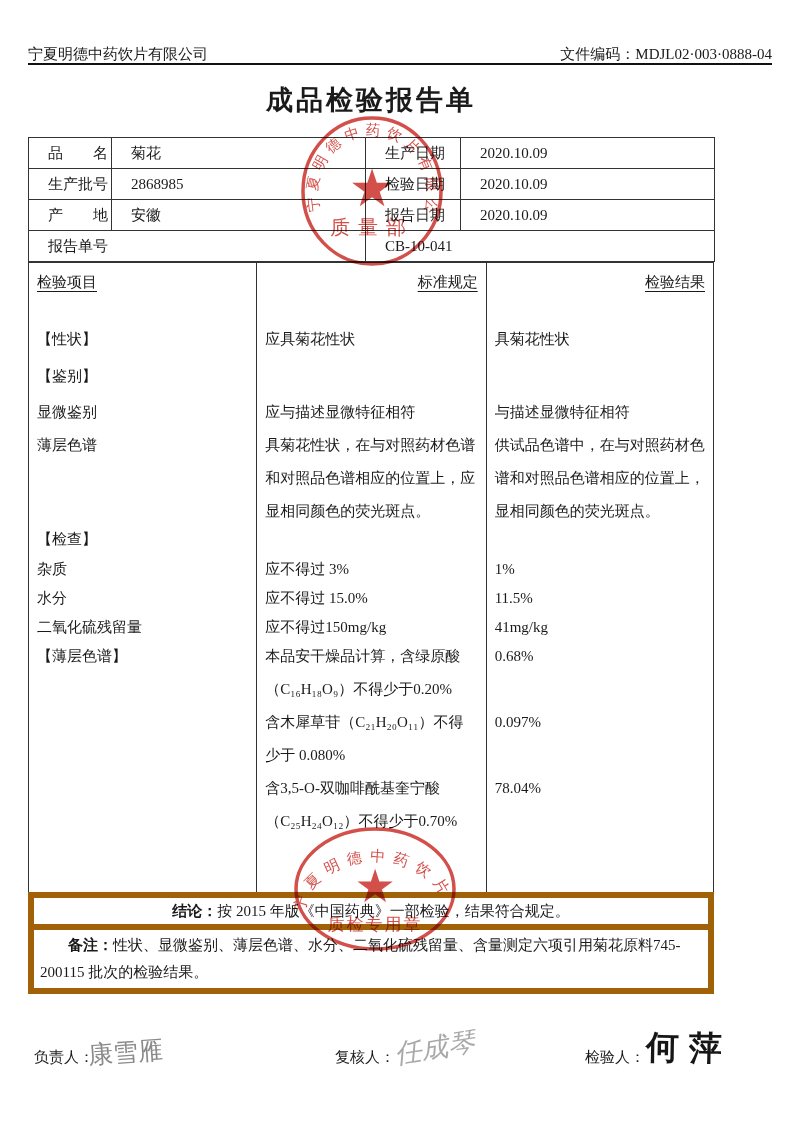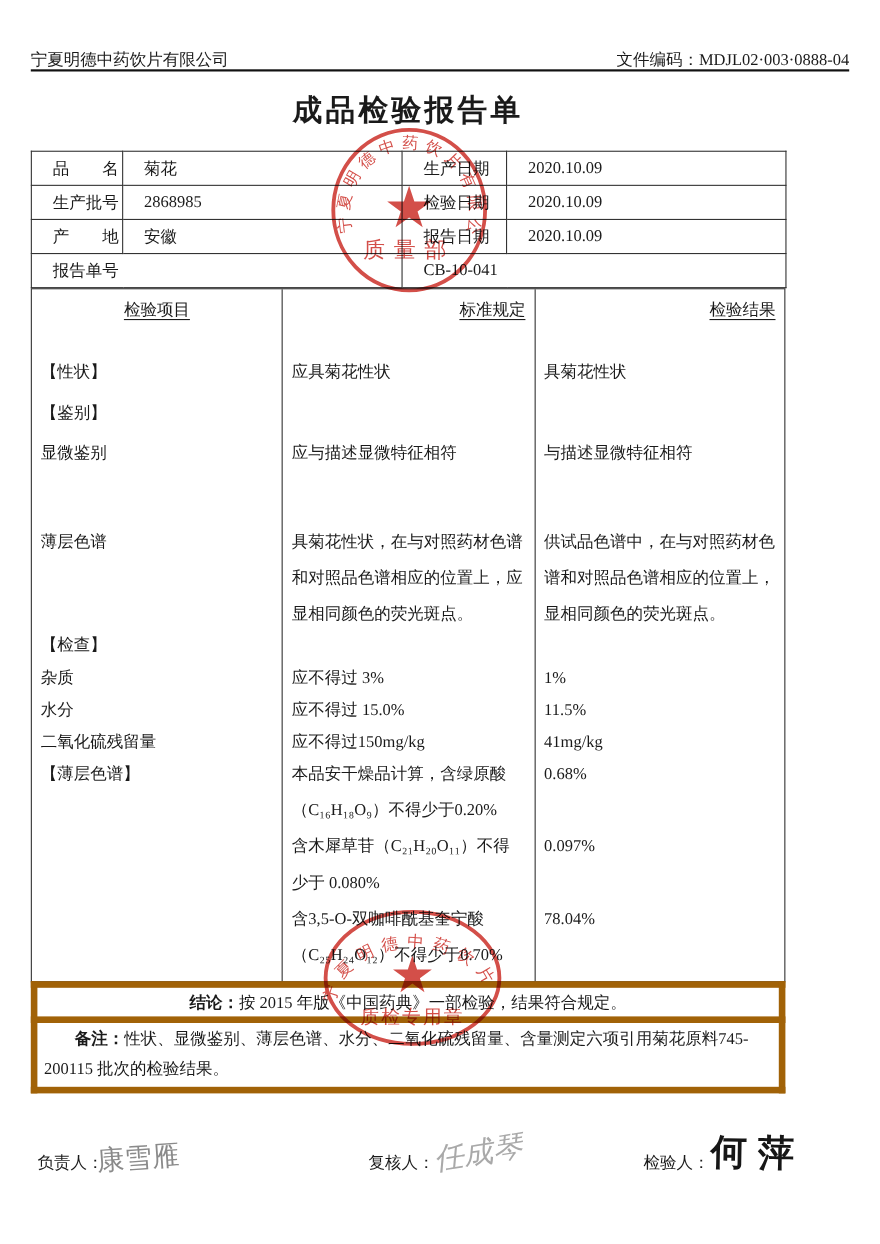--- a/index.html
+++ b/index.html
@@ -20,25 +20,25 @@
           border:1px solid #333; border-collapse:collapse; table-layout:fixed; font-size:15px; }
   .info td { border:1px solid #333; height:31px; padding:0 19px; vertical-align:middle; overflow:hidden; white-space:nowrap; }
 
   
   .main { position:absolute; left:28px; top:262px; width:686px; height:631px;
           border:1px solid #333; display:flex; font-size:15px; }
   .col { height:100%; border-right:1px solid #333; display:flex; flex-direction:column; }
   .col:last-child { border-right:none; }
   .col1 { width:229px; } .col2 { width:230px; } .col3 { width:227px; }
   .slot { padding:0 8px; line-height:33px; overflow:hidden; }
-  .hd { height:44px; padding-top:9px; line-height:20px;text-align:center; }
+  .hd { height:44px; padding-top:9px; line-height:20px; }
   .hd span { text-decoration:underline; text-underline-offset:4px; }
   .hd.c { text-align:right; }
   .s1 { height:16px; } .s2 { height:37px; } .s3 { height:36px; } .s4 { height:33px; }
-  .s5 { height:94px;margin-top:48px; } .s6 { height:30px; } .s7 { height:29px; } .s8 { height:29px; }
+  .s5 { height:94px; } .s6 { height:30px; } .s7 { height:29px; } .s8 { height:29px; }
   .s9 { height:29px; } .s10 { height:66px; } .s11 { height:66px; } .s12 { height:66px; }
 
   
   .foot-tbl { position:absolute; left:28px; top:892px; width:686px;
               border:1px solid #333; border-collapse:collapse; font-size:15px; }
   .foot-tbl td { border:6px solid #a16207; padding:2px 6px; }
   .concl-cell { height:32px; text-align:center; vertical-align:middle; }
   .remark-cell { height:58px; vertical-align:middle; }
   .remark-p { text-indent:28px; line-height:27px; }
   .lbl-b { font-weight:600; }

